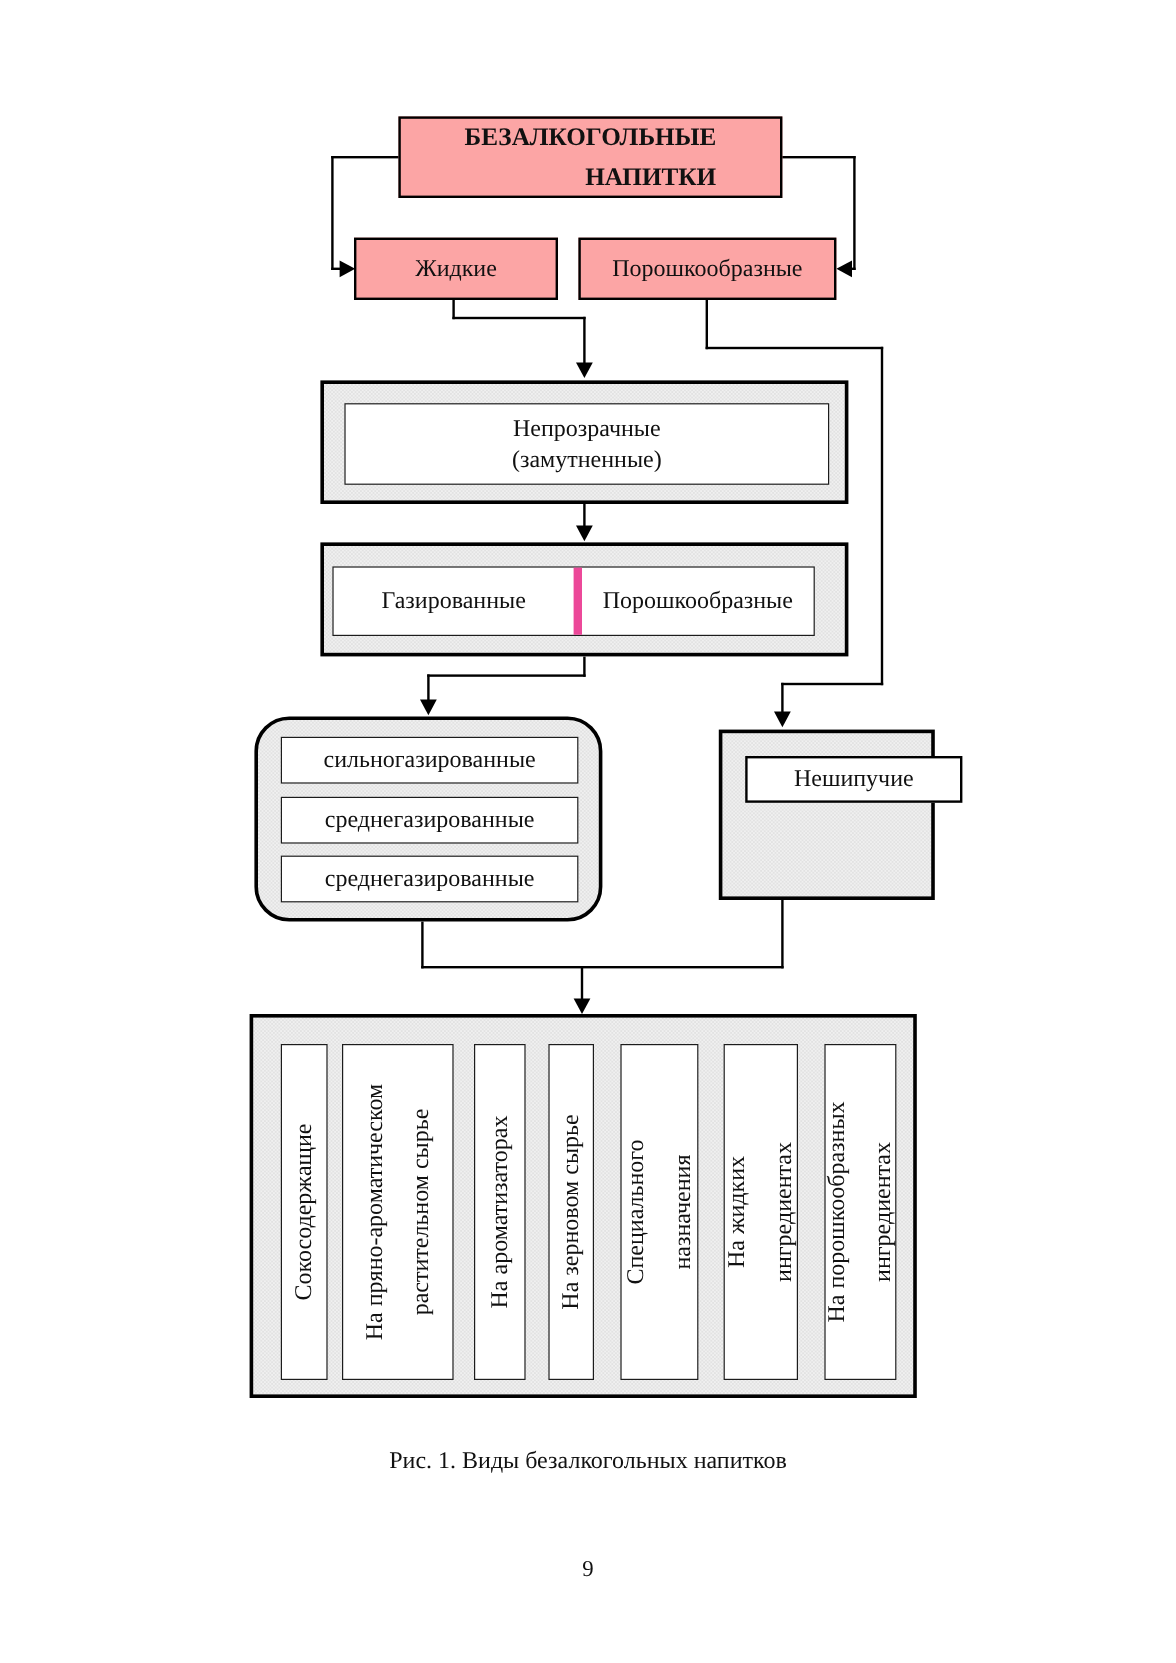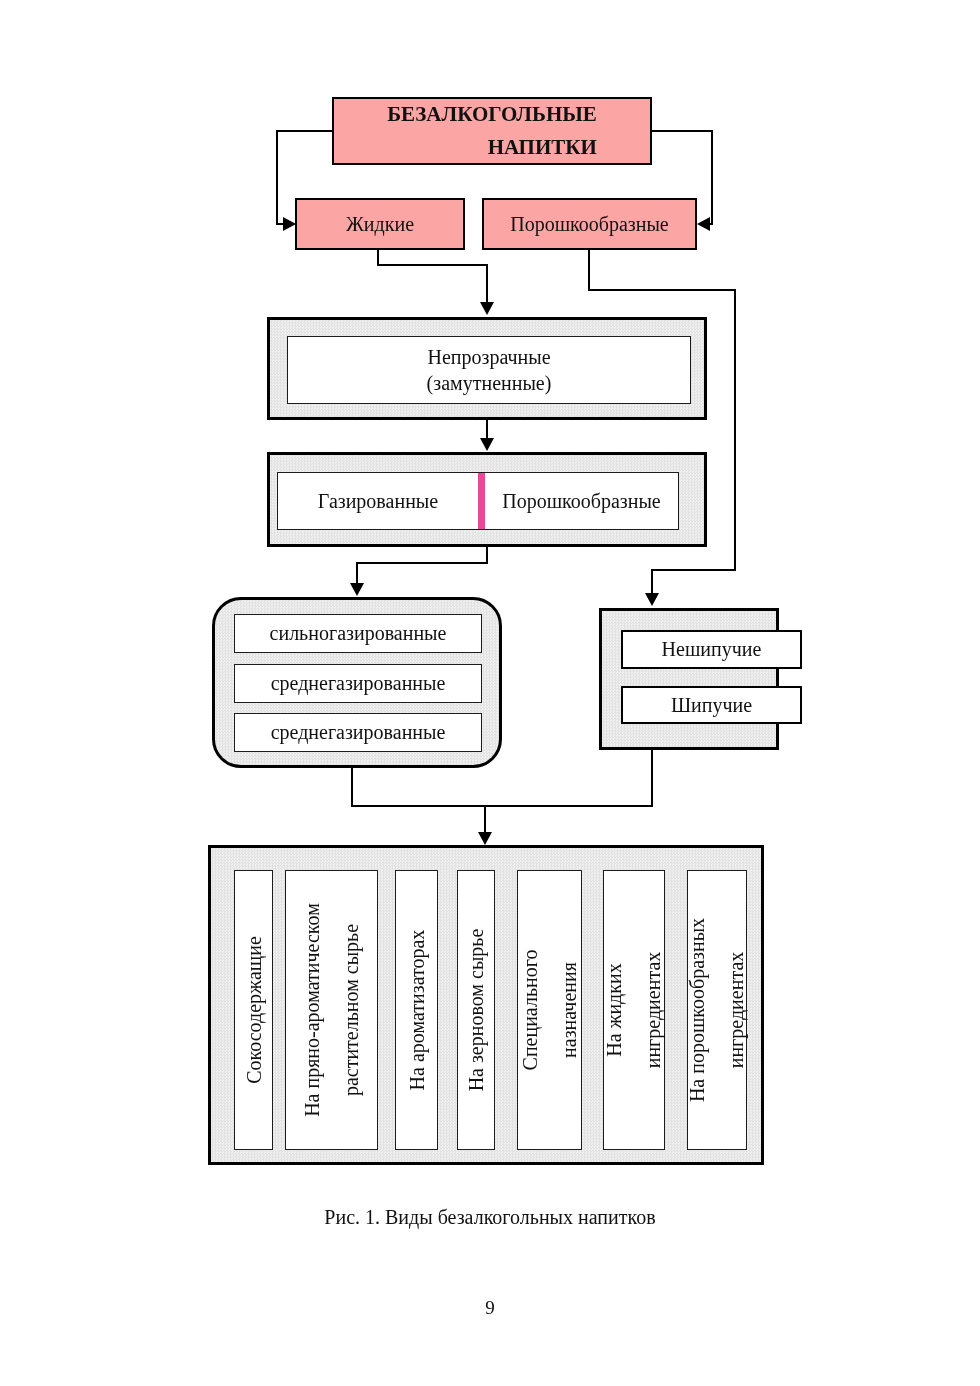--- a/index.html
+++ b/index.html
@@ -117,21 +117,20 @@
   </div>
 
   <div class="gray" style="left:212px;top:597px;width:290px;height:171px;border-radius:29px;">
     <div class="sub" style="left:19px;top:14px;width:248px;height:39px;">сильногазированные</div>
     <div class="sub" style="left:19px;top:64px;width:248px;height:39px;">среднегазированные</div>
     <div class="sub" style="left:19px;top:113px;width:248px;height:39px;">среднегазированные</div>
   </div>
 
   <div class="gray" style="left:564px;top:608px;width:180px;height:142px;margin-left:35px;">
     <div class="sub thick" style="left:19px;top:19px;width:181px;height:39px;">Нешипучие</div>
-    <div class="sub thick" style="left:19px;top:75px;width:181px;height:38px;">Шипучие</div>
   </div>
 
   <div class="gray" style="left:208px;top:845px;width:556px;height:320px;">
     <div class="vbox" style="left:23px;top:22px;width:39px;height:280px;">
       <div class="vtext">Сокосодержащие</div>
     </div>
     <div class="vbox" style="left:74px;top:22px;width:93px;height:280px;">
       <div class="vtext">На пряно-ароматическом
 растительном сырье</div>
     </div>

